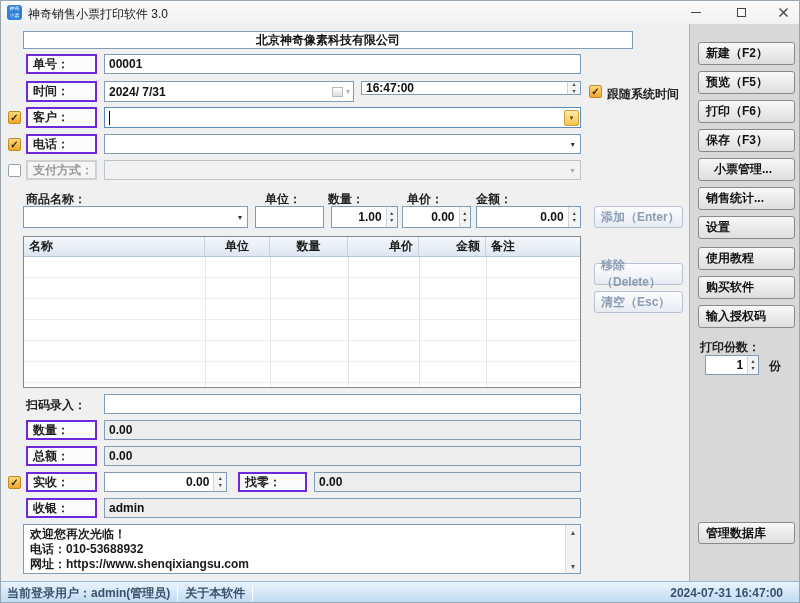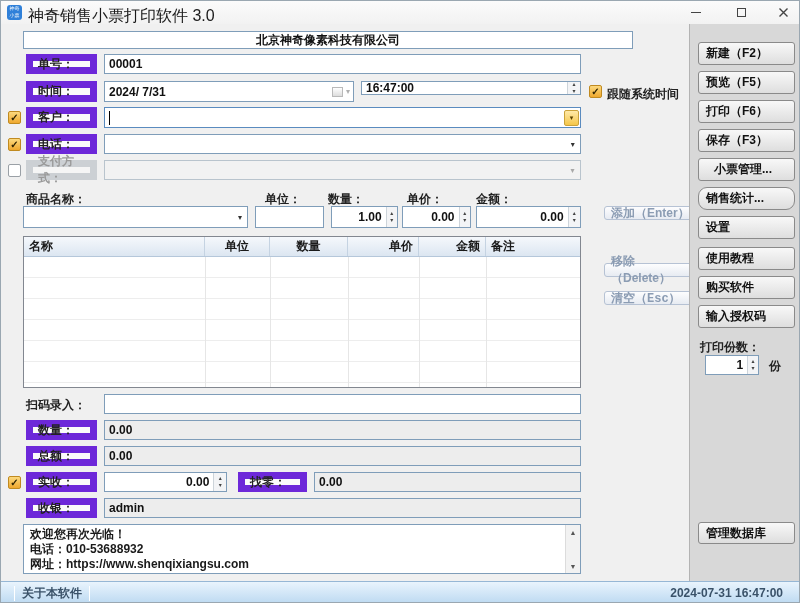--- a/index.html
+++ b/index.html
@@ -4,28 +4,28 @@
 <style>
   * { margin:0; padding:0; box-sizing:border-box; }
   html,body { width:800px; height:603px; }
   body { font-family:"Liberation Sans",sans-serif; font-size:12px; color:#1a1a1a; }
   #win { position:relative; width:800px; height:603px; background:#f0f0f0; border:1px solid #9aa7b1; overflow:hidden; }
 
   
   #titlebar { position:absolute; left:0; top:0; width:100%; height:23px; background:linear-gradient(#fbfbfb,#f2f2f2); }
   #app-icon { position:absolute; left:6px; top:4px; width:15px; height:15px; background:#2f80d9; border-radius:3px;
               color:#fff; font-size:5px; line-height:7px; text-align:center; overflow:hidden; }
-  #title-text { position:absolute; left:27px; top:5px; font-size:16px; color:#1a1a1a; }
+  #title-text { position:absolute; left:27px; top:5px; font-size:12px; color:#1a1a1a; }
   .wctl { position:absolute; top:2px; width:26px; height:19px; display:flex; align-items:center; justify-content:center; cursor:default; }
   #btn-min { left:682px; } #btn-max { left:727px; } #btn-close { left:769px; }
   .min-glyph { width:10px; border-bottom:1px solid #444; }
   .max-glyph { width:9px; height:9px; border:1px solid #444; }
 
   
-  .labelbox { position:absolute; width:71px; height:20px; border:7px solid #6d28d9; background:#fbfbfb;
+  .labelbox { position:absolute; width:71px; height:20px; border:2px solid #6d28d9; background:#fbfbfb;
               display:flex; align-items:center; padding-left:5px; font-weight:700; color:#222; }
   .labelbox.disabled { color:#9a9a9a; border-color:#ccd0d4; background:#f5f5f5; }
   .field { position:absolute; height:20px; border:1px solid #7f9db9; background:#fff; display:flex; align-items:center; }
   .field input { border:0; outline:0; background:transparent; width:100%; padding:0 4px; font:inherit; font-weight:700; color:#111; }
   .field.gray { background:#ededed; }
   .field.disabled { background:#f2f2f2; border-color:#b9c4cd; }
   .arrow-box { margin-left:auto; width:15px; height:100%; display:flex; align-items:center; justify-content:center;
                font-size:8px; color:#333; }
   .arrow-box.dis { color:#a8a8a8; }
   .spin { margin-left:auto; width:14px; height:100%; display:flex; flex-direction:column; align-items:center; justify-content:center;
@@ -40,23 +40,23 @@
   #items-table { position:absolute; left:22px; top:235px; width:558px; height:152px; border:1px solid #828790; background:#fff; }
   #items-head { display:flex; height:20px; background:linear-gradient(#f5f8fc,#dce6f1); border-bottom:1px solid #b5c7da; font-weight:700; }
   #items-head .hc { height:100%; display:flex; align-items:center; padding:0 5px; border-right:1px solid #c5d3e2; }
   .c0{width:181px;} .c1{width:65px; justify-content:center;} .c2{width:78px; justify-content:center;}
   .c3{width:71px; justify-content:flex-end;} .c4{width:67px; justify-content:flex-end;} .c5{flex:1; border-right:0 !important;}
   #items-body { position:relative; height:130px;
      background:repeating-linear-gradient(#fff 0, #fff 20px, #ededed 20px, #ededed 21px); }
   .vline { position:absolute; top:0; bottom:0; width:1px; background:#e6e6e6; }
 
   
-  .mbtn { position:absolute; left:593px; width:89px; height:14px; border:1px solid #b6c2d4; border-radius:3px;
+  .mbtn { position:absolute; left:593px; width:89px; height:22px; border:1px solid #b6c2d4; border-radius:3px;
           background:linear-gradient(#fdfdfe,#e7ebf2); color:#8b9cb3; font-weight:700;
-          display:flex; align-items:center; padding-left:6px;margin-left:10px; }
+          display:flex; align-items:center; padding-left:6px; }
   .sbtn { position:absolute; left:697px; width:97px; height:23px; border:1px solid #8a8a8a; border-radius:3px;
           background:linear-gradient(#f8f8f8,#dedede); color:#111; font-weight:700;
           display:flex; align-items:center; padding-left:7px; }
 
   
   #sidebar { position:absolute; left:688px; top:23px; width:112px; height:557px; background:#d8d8d8; border-left:1px solid #b3b3b3; }
 
   
   #welcome-box { position:absolute; left:22px; top:523px; width:558px; height:50px; border:1px solid #7f9db9; background:#fff; }
   #welcome-text { position:absolute; left:0; top:0; right:15px; bottom:0; padding:2px 6px; font-weight:700;
@@ -196,21 +196,21 @@
     <div id="items-body">
       <span class="vline" style="left:181px;"></span>
       <span class="vline" style="left:246px;"></span>
       <span class="vline" style="left:324px;"></span>
       <span class="vline" style="left:395px;"></span>
       <span class="vline" style="left:462px;"></span>
     </div>
   </div>
 
   <div class="mbtn" style="top:262px;">移除（Delete）</div>
-  <div class="mbtn" style="top:290px;font-family:Liberation Mono, monospace;">清空（Esc）</div>
+  <div class="mbtn" style="top:290px;">清空（Esc）</div>
 
   <span class="plain-label" style="left:25px; top:396px;">扫码录入：</span>
   <div class="field" style="left:103px; top:393px; width:477px;">
     <input value="" style="">
   </div>
 
   <div class="labelbox" style="left:25px; top:419px;">数量：</div>
   <div class="field gray" style="left:103px; top:419px; width:477px;">
     <input readonly="" value="0.00" style="">
   </div>
@@ -248,38 +248,39 @@
       <div class="scr-arrow" style="bottom:0;">▼</div>
     </div>
   </div>
 
   <div id="sidebar"></div>
   <div class="sbtn" style="top:41px;">新建（F2）</div>
   <div class="sbtn" style="top:70px;">预览（F5）</div>
   <div class="sbtn" style="top:99px;">打印（F6）</div>
   <div class="sbtn" style="top:128px;">保存（F3）</div>
   <div class="sbtn" style="top:157px;padding-left:15px;">小票管理...</div>
-  <div class="sbtn" style="top:186px;border-radius:9px;">销售统计...</div>
+  <div class="sbtn" style="top:186px;">销售统计...</div>
   <div class="sbtn" style="top:215px;">设置</div>
   <div class="sbtn" style="top:246px;">使用教程</div>
   <div class="sbtn" style="top:304px;">输入授权码</div>
   <div class="sbtn" style="top:275px;">购买软件</div>
 
   <span class="plain-label" style="left:699px; top:338px;">打印份数：</span>
   <div class="field" style="left:704px; top:354px; width:54px;">
     <input style="text-align: right;" value="1">
     <span class="spin">
         <span>▴</span>
         <span>▾</span>
       </span>
   </div>
   <span class="plain-label" style="left:768px; top:357px;">份</span>
 
   <div class="sbtn" style="top:521px; height:22px;">管理数据库</div>
 
   <div id="statusbar">
+    <span>当前登录用户：admin(管理员)</span>
     <span class="sep"></span>
     <span>关于本软件</span>
     <span class="sep"></span>
     <span id="status-datetime">2024-07-31 16:47:00</span>
   </div>
 
 </div>
 
 </body></html>

